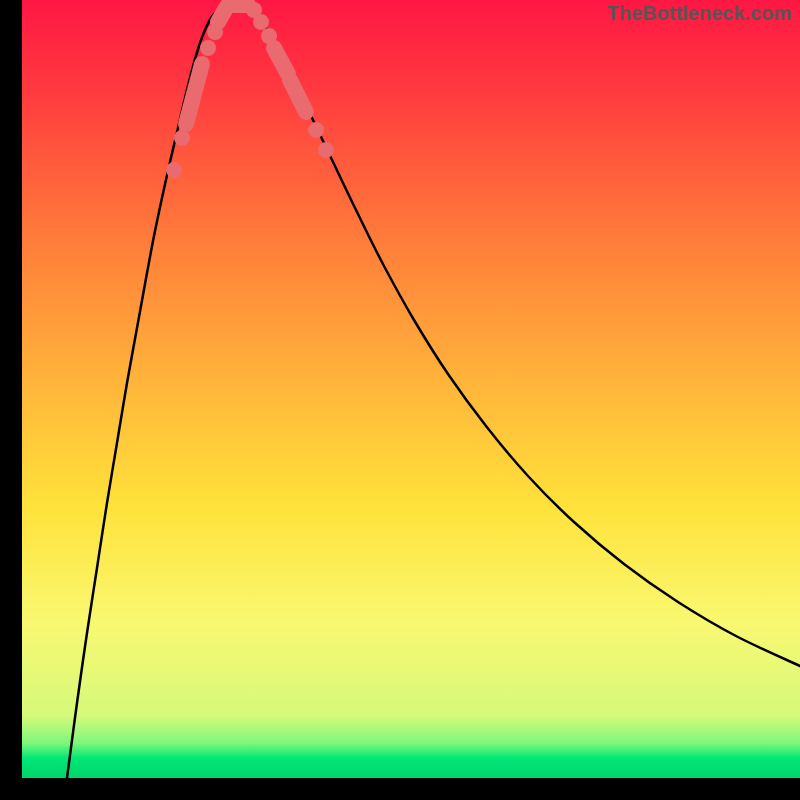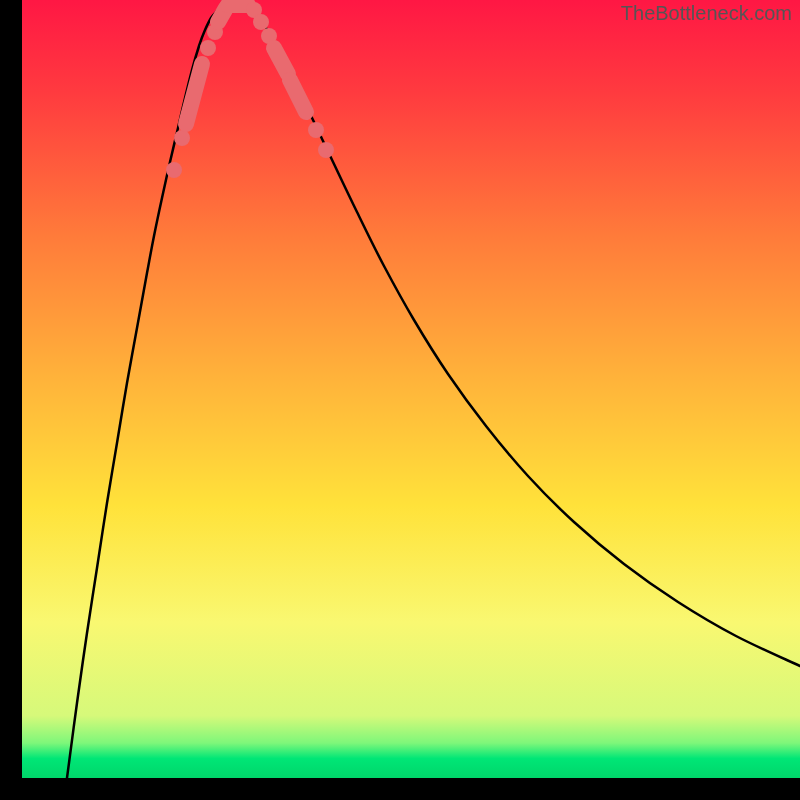--- a/index.html
+++ b/index.html
@@ -46,21 +46,21 @@
       left: 0;
       top: 0;
       width: 100%;
       height: 100%;
     }
     .watermark {
       position: absolute;
       top: 2px;
       right: 8px;
       font-size: 20px;
-      font-weight: 400;
+      font-weight: 700;
       color: #555555;
       z-index: 10;
       font-family: Arial, sans-serif;
     }
     .markers {
       position: absolute;
       left: 0;
       top: 0;
       width: 100%;
       height: 100%;

